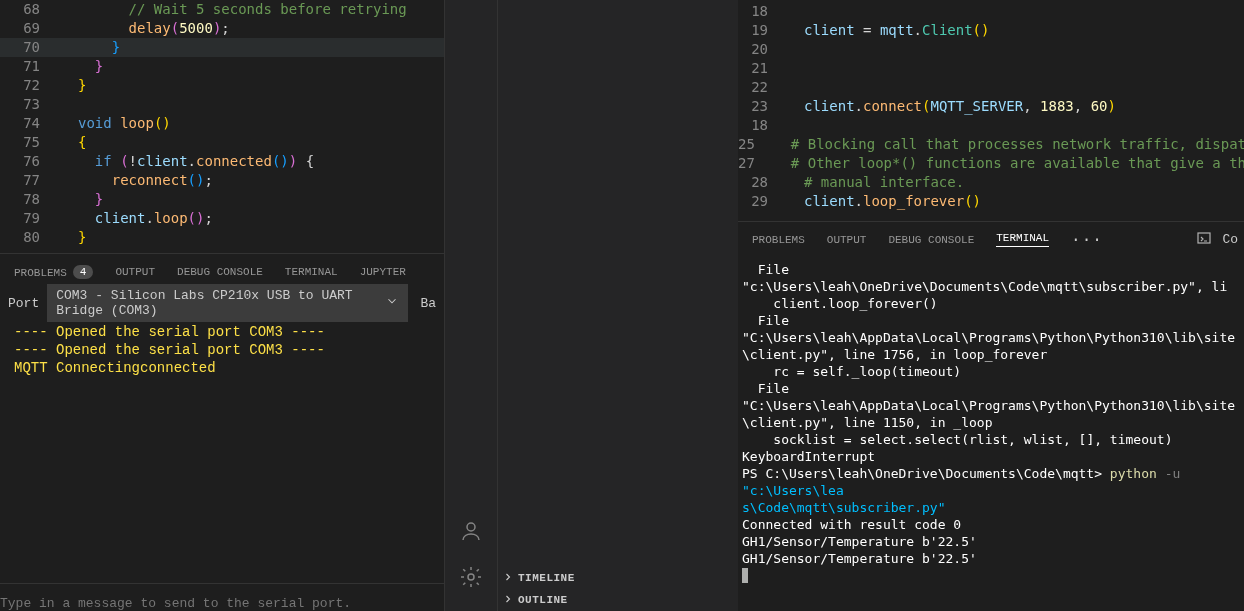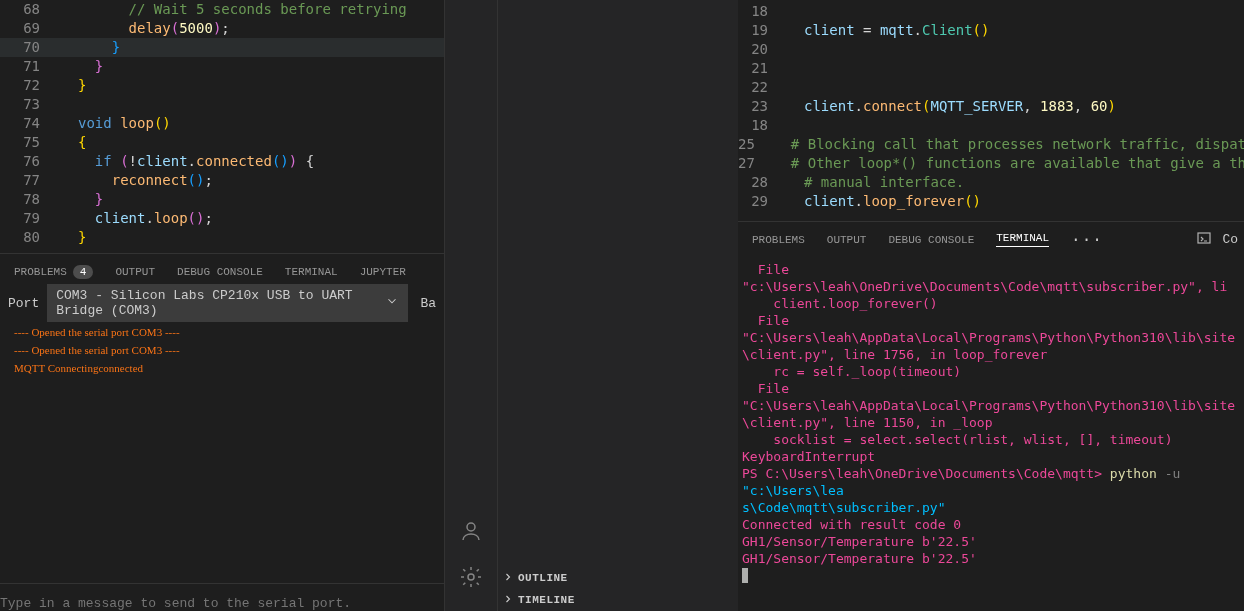--- a/index.html
+++ b/index.html
@@ -30,43 +30,43 @@
   .num { color: #fef9c3; } 
   .pn { color: #d4d4d4; } 
   .br { color: #ffd700; } 
   .br2 { color: #da70d6; } 
   .br3 { color: #179fff; } 
   .ty { color: #4ec9b0; } 
 
   
   .panel { flex: 1; border-top: 1px solid #333; display: flex; flex-direction: column; margin-top: 6px; }
   .tabbar { display: flex; align-items: center; height: 35px; font-size: 11px; gap: 22px; padding-left: 14px; color: #969696; }
-  .tab { cursor: pointer; display: flex; align-items: center; gap: 6px; }
+  .tab { cursor: pointer; display: flex; align-items: flex-end; gap: 6px; }
   .tab.active { color: #ffffff; border-bottom: 1px solid #fff; padding-bottom: 2px; }
   .badge { background: #4d4d4d; color: #fff; border-radius: 10px; padding: 1px 7px; font-size: 11px; }
   .ell { color: #cccccc; font-size: 16px; letter-spacing: 1px; cursor: pointer; }
 
   .portrow { display: flex; align-items: center; height: 28px; padding: 0 8px; gap: 8px; font-size: 13px; color: #cccccc; }
   .portlbl { }
   .portsel { background: #3c3c3c; border: 1px solid #3c3c3c; padding: 3px 8px; display: flex; align-items: center; gap: 8px; }
   .portsel .dn { color: #cccccc; }
   .baud { margin-left: 4px; }
 
-  .termout { padding: 6px 14px; font-size: 11px; line-height: 18px; color: #f97316; white-space: pre; overflow: hidden; font-family: Liberation Serif, serif; }
+  .termout { padding: 6px 14px; font-size: 14px; line-height: 18px; color: #fde047; white-space: pre; overflow: hidden; }
   .msgbar { position: absolute; bottom: 0; left: 0; width: 444px; height: 28px; border-top: 1px solid #333; display: flex; align-items: flex-end; padding: 0 0; }
   .msgbar input { background: transparent; border: none; outline: none; color: #888; font-family: inherit; font-size: 13px; width: 100%; }
 
   
   .r-editor { flex: 0 0 auto; font-family: Consolas, monospace; font-size: 14px; line-height: 19px; padding-top: 2px; }
   .r-gutter { width: 48px; text-align: right; padding-right: 18px; color: #858585; user-select: none; }
 
   .r-panel { flex: 1; border-top: 1px solid #333; display: flex; flex-direction: column; margin-top: 10px; }
   .r-tabbar { display: flex; align-items: center; height: 35px; font-size: 11px; gap: 22px; padding-left: 14px; color: #969696; }
   .r-out { padding: 4px 0 4px 4px; font-size: 13px; line-height: 17px; color: #cccccc; white-space: pre-wrap; font-family: Consolas, monospace; overflow: hidden; }
-  .r-out .p-white { color: #ec4899; }
+  .r-out .p-white { color: #ffffff; }
   .r-out .p-yellow { color: #dcdcaa; }
   .r-out .p-cyan { color: #00bfff; }
   .r-out .p-gray { color: #808080; }
 
   .cursor-bar { display: inline-block; width: 6px; height: 15px; background: #aeafad; vertical-align: text-bottom; }
 
   .splitbox { position: absolute; right: 6px; top: 0; height: 35px; display: flex; align-items: center; gap: 10px; color: #cccccc; }
   .splitbox svg { opacity: 0.85; }
 </style>
 </head>
@@ -197,29 +197,29 @@
 
   <div style="position:absolute; left:498px; top:0; width:240px; height:567px; background:#252526;"></div>
 
   <div class="outline-area">
     <div class="collapse-hdr">
       <span class="chev">
         <svg width="12" height="12" viewBox="0 0 16 16">
             <path d="M6 4l4 4-4 4" stroke="#ccc" stroke-width="1.5" fill="none"></path>
           </svg>
       </span>
-      <span>OUTLINE</span>
+      <span>TIMELINE</span>
     </div>
     <div class="collapse-hdr">
       <span class="chev">
         <svg width="12" height="12" viewBox="0 0 16 16">
             <path d="M6 4l4 4-4 4" stroke="#ccc" stroke-width="1.5" fill="none"></path>
           </svg>
       </span>
-      <span>TIMELINE</span>
+      <span>OUTLINE</span>
     </div>
   </div>
 
   <div style="position:absolute; left:738px; top:0; right:0; bottom:0; display:flex; flex-direction:column;" class="right-pane">
     <div class="r-editor" id="right-editor">
         <div class="editor-row">
           <div class="r-gutter">18</div>
           <div class="code" style="padding-left: 18px;"><span class="pn"></span></div>
         </div>
         <div class="editor-row">

